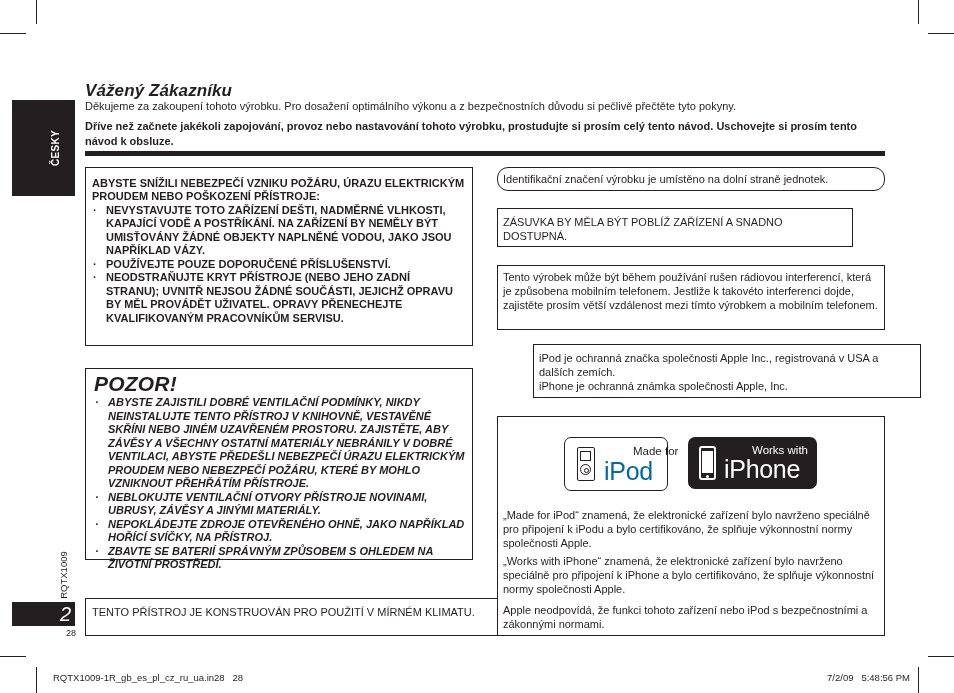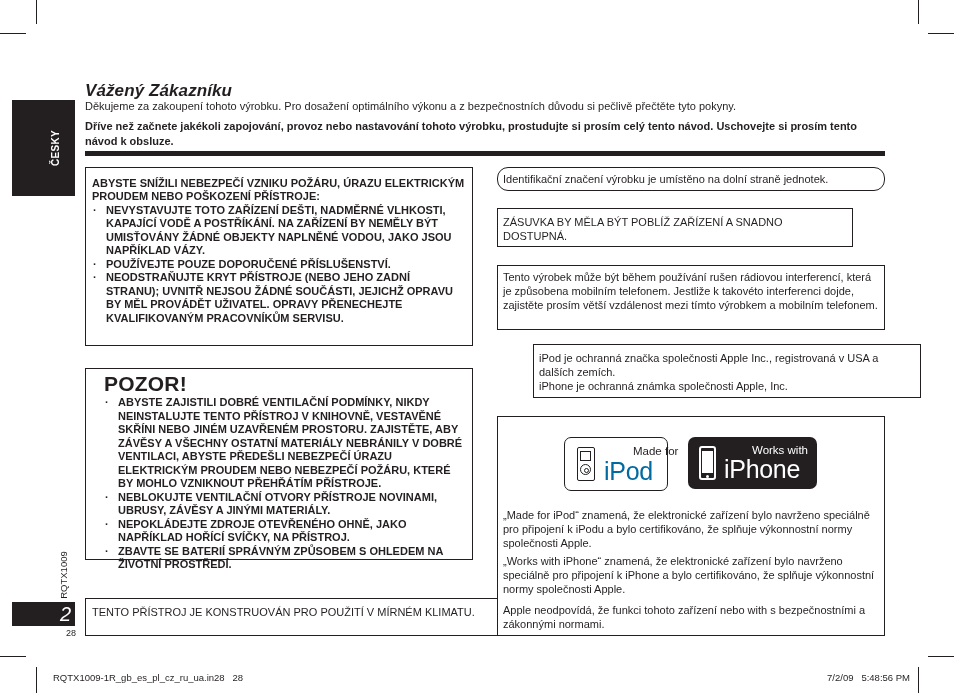--- a/index.html
+++ b/index.html
@@ -105,21 +105,21 @@
 
 <div class="box" style="left:85px;top:167px;width:388px;height:179px;padding:8px 6px 0 6px;">
   <div class="caps" style="margin-top:1px;">ABYSTE SNÍŽILI NEBEZPEČÍ VZNIKU POŽÁRU, ÚRAZU ELEKTRICKÝM PROUDEM NEBO POŠKOZENÍ PŘÍSTROJE:</div>
   <ul class="bullets">
     <li>NEVYSTAVUJTE TOTO ZAŘÍZENÍ DEŠTI, NADMĚRNÉ VLHKOSTI, KAPAJÍCÍ VODĚ A POSTŘÍKÁNÍ. NA ZAŘÍZENÍ BY NEMĚLY BÝT UMISŤOVÁNY ŽÁDNÉ OBJEKTY NAPLNĚNÉ VODOU, JAKO JSOU NAPŘÍKLAD VÁZY.</li>
     <li>POUŽÍVEJTE POUZE DOPORUČENÉ PŘÍSLUŠENSTVÍ.</li>
     <li>NEODSTRAŇUJTE KRYT PŘÍSTROJE (NEBO JEHO ZADNÍ STRANU); UVNITŘ NEJSOU ŽÁDNÉ SOUČÁSTI, JEJICHŽ OPRAVU BY MĚL PROVÁDĚT UŽIVATEL. OPRAVY PŘENECHEJTE KVALIFIKOVANÝM PRACOVNÍKŮM SERVISU.</li>
   </ul>
 </div>
 
-<div class="box" style="left:85px;top:368px;width:388px;height:192px;padding:4px 6px 0 18px;">
+<div class="box" style="left:85px;top:368px;width:388px;height:192px;padding:4px 6px 0 8px;font-style:italic;">
   <div class="box-heading">POZOR!</div>
   <ul class="bullets" style="margin-top:1px;">
     <li>ABYSTE ZAJISTILI DOBRÉ VENTILAČNÍ PODMÍNKY, NIKDY NEINSTALUJTE TENTO PŘÍSTROJ V KNIHOVNĚ, VESTAVĚNÉ SKŘÍNI NEBO JINÉM UZAVŘENÉM PROSTORU. ZAJISTĚTE, ABY ZÁVĚSY A VŠECHNY OSTATNÍ MATERIÁLY NEBRÁNILY V DOBRÉ VENTILACI, ABYSTE PŘEDEŠLI NEBEZPEČÍ ÚRAZU ELEKTRICKÝM PROUDEM NEBO NEBEZPEČÍ POŽÁRU, KTERÉ BY MOHLO VZNIKNOUT PŘEHŘÁTÍM PŘÍSTROJE.</li>
     <li>NEBLOKUJTE VENTILAČNÍ OTVORY PŘÍSTROJE NOVINAMI, UBRUSY, ZÁVĚSY A JINÝMI MATERIÁLY.</li>
     <li>NEPOKLÁDEJTE ZDROJE OTEVŘENÉHO OHNĚ, JAKO NAPŘÍKLAD HOŘÍCÍ SVÍČKY, NA PŘÍSTROJ.</li>
     <li>ZBAVTE SE BATERIÍ SPRÁVNÝM ZPŮSOBEM S OHLEDEM NA ŽIVOTNÍ PROSTŘEDÍ.</li>
   </ul>
 </div>
 
 <div class="box plain" style="left:85px;top:598px;width:456px;height:38px;padding:6px 6px;">
@@ -139,21 +139,21 @@
 </div>
 
 <div class="box plain" style="left:497px;top:344px;width:388px;height:54px;padding:6px 5px;margin-left:36px;">
   <p>iPod je ochranná značka společnosti Apple Inc., registrovaná v USA a dalších zemích.</p>
   <p style="margin-top:0;">iPhone je ochranná známka společnosti Apple, Inc.</p>
 </div>
 
 <div class="box plain" style="left:497px;top:416px;width:388px;height:220px;padding:91px 5px 0 5px;">
   <p>„Made for iPod“ znamená, že elektronické zařízení bylo navrženo speciálně pro připojení k iPodu a bylo certifikováno, že splňuje výkonnostní normy společnosti Apple.</p>
   <p style="margin-top:4px;">„Works with iPhone“ znamená, že elektronické zařízení bylo navrženo speciálně pro připojení k iPhone a bylo certifikováno, že splňuje výkonnostní normy společnosti Apple.</p>
-  <p style="margin-top:7px;">Apple neodpovídá, že funkci tohoto zařízení nebo with s bezpečnostními a zákonnými normami.</p>
+  <p style="margin-top:7px;">Apple neodpovídá, že funkci tohoto zařízení nebo iPod s bezpečnostními a zákonnými normami.</p>
 </div>
 
 <div class="badge-ipod">
   <div class="ipod-icon">
     <div class="screen"></div>
     <div class="wheel"></div>
   </div>
   <div class="badge-small" style="left:41px;top:7px;color:#231f20;">Made for</div>
   <div class="badge-big" style="left:39px;top:19px;color:#0369a1;">iPod</div>
 </div>

